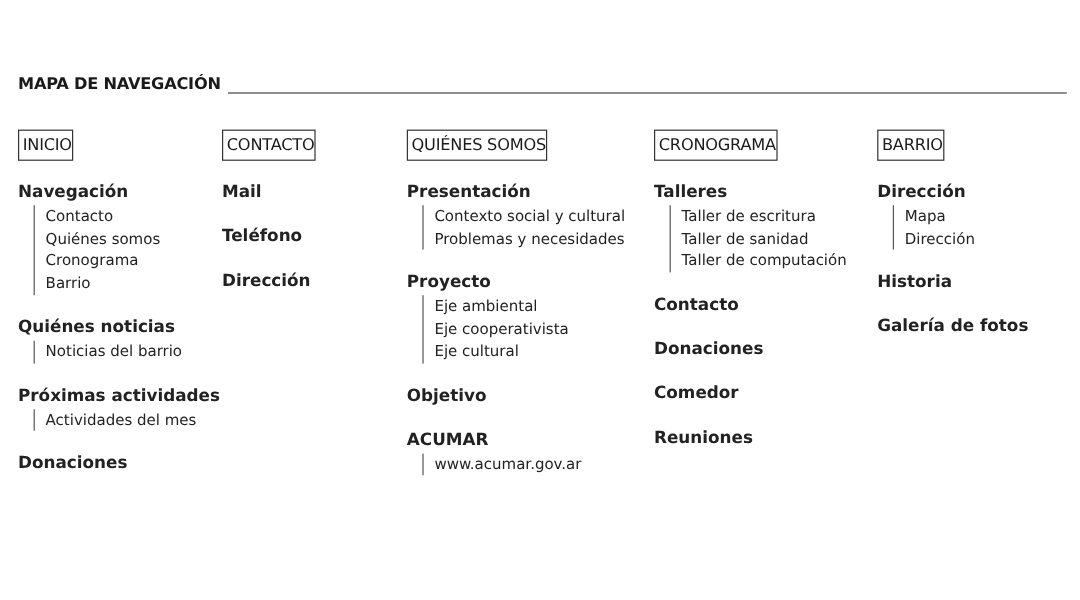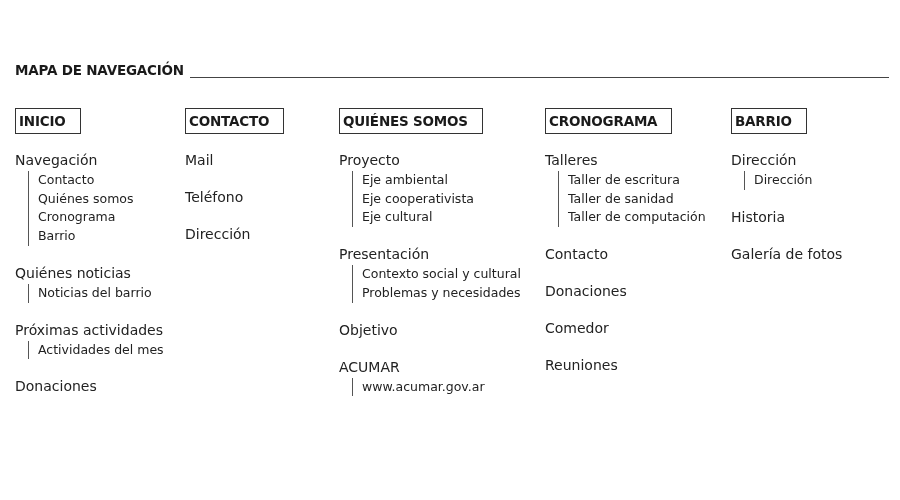--- a/index.html
+++ b/index.html
@@ -39,41 +39,42 @@
       margin-left: 6px;
       margin-top: 6px;
     }
     .column {
       position: absolute;
       top: 108px;
     }
     .col-head {
       display: inline-block;
       border: 1.5px solid #333;
-      padding: 3px 14px 2px 3px;
-      font-weight: bold;
+      padding: 3px 0 2px 3px;
+      font-weight: normal;
       font-size: 13.5px;
       letter-spacing: -0.2px;
       color: #1a1a1a;
       line-height: 19px;
       white-space: nowrap;
       cursor: pointer;
     }
     .items {
       margin-top: 17px;
     }
     .item {
       margin-bottom: 18px;
     }
     .item-label {
       font-size: 14px;
       line-height: 19px;
       color: #222;
       white-space: nowrap;
       cursor: pointer;
+      font-weight: bold;
     }
     .subs {
       margin-left: 13px;
       border-left: 1px solid #555;
       padding-left: 9px;
       margin-top: 1px;
     }
     .sub {
       font-size: 12.5px;
       line-height: 18.7px;
@@ -123,32 +124,32 @@
         </div>
         <div class="item">
           <div class="item-label">Teléfono</div>
         </div>
         <div class="item">
           <div class="item-label">Dirección</div>
         </div>
       </div></div>
     <div class="column" style="left: 339px;"><div class="col-head">QUIÉNES SOMOS</div><div class="items">
         <div class="item">
+          <div class="item-label">Presentación</div>
+          <div class="subs">
+            <div class="sub">Contexto social y cultural</div>
+            <div class="sub">Problemas y necesidades</div>
+          </div>
+        </div>
+        <div class="item">
           <div class="item-label">Proyecto</div>
           <div class="subs">
             <div class="sub">Eje ambiental</div>
             <div class="sub">Eje cooperativista</div>
             <div class="sub">Eje cultural</div>
-          </div>
-        </div>
-        <div class="item">
-          <div class="item-label">Presentación</div>
-          <div class="subs">
-            <div class="sub">Contexto social y cultural</div>
-            <div class="sub">Problemas y necesidades</div>
           </div>
         </div>
         <div class="item">
           <div class="item-label">Objetivo</div>
         </div>
         <div class="item">
           <div class="item-label">ACUMAR</div>
           <div class="subs">
             <div class="sub">www.acumar.gov.ar</div>
           </div>
@@ -173,20 +174,21 @@
           <div class="item-label">Comedor</div>
         </div>
         <div class="item">
           <div class="item-label">Reuniones</div>
         </div>
       </div></div>
     <div class="column" style="left: 731px;"><div class="col-head">BARRIO</div><div class="items">
         <div class="item">
           <div class="item-label">Dirección</div>
           <div class="subs">
+            <div class="sub">Mapa</div>
             <div class="sub">Dirección</div>
           </div>
         </div>
         <div class="item">
           <div class="item-label">Historia</div>
         </div>
         <div class="item">
           <div class="item-label">Galería de fotos</div>
         </div>
       </div></div>

